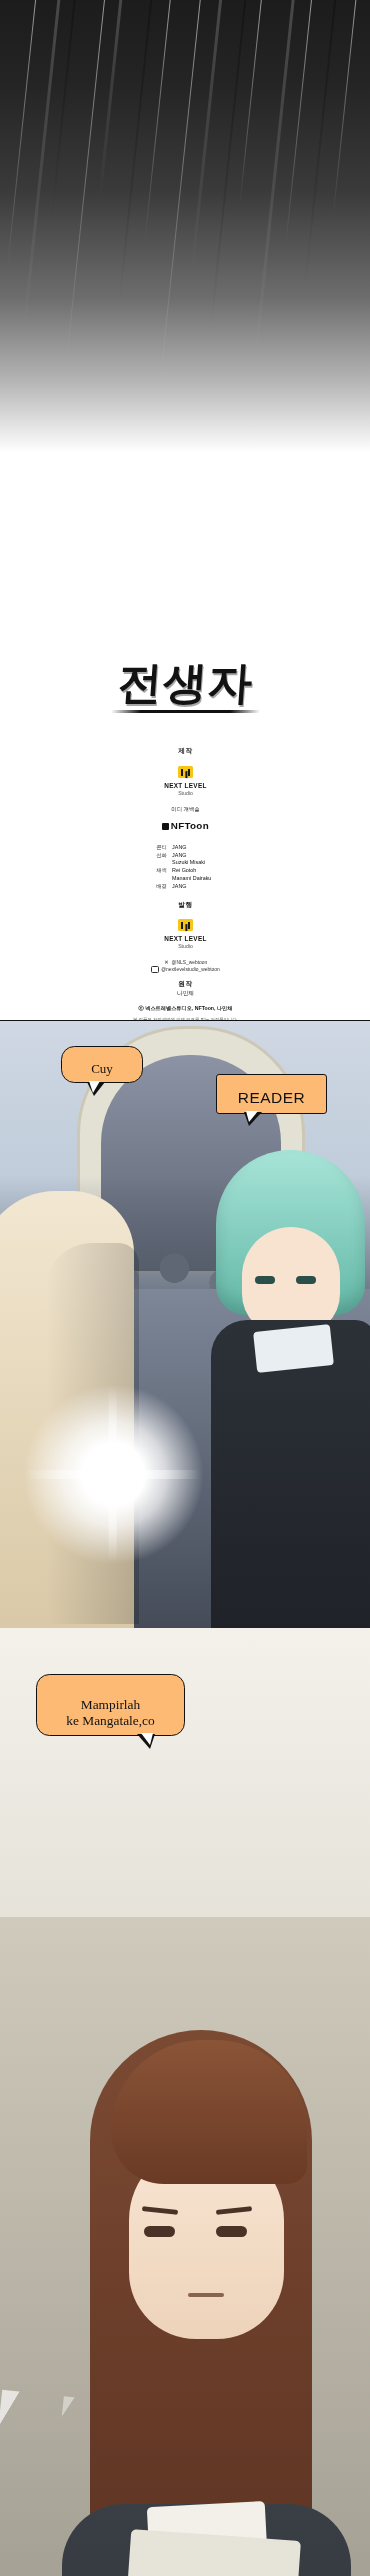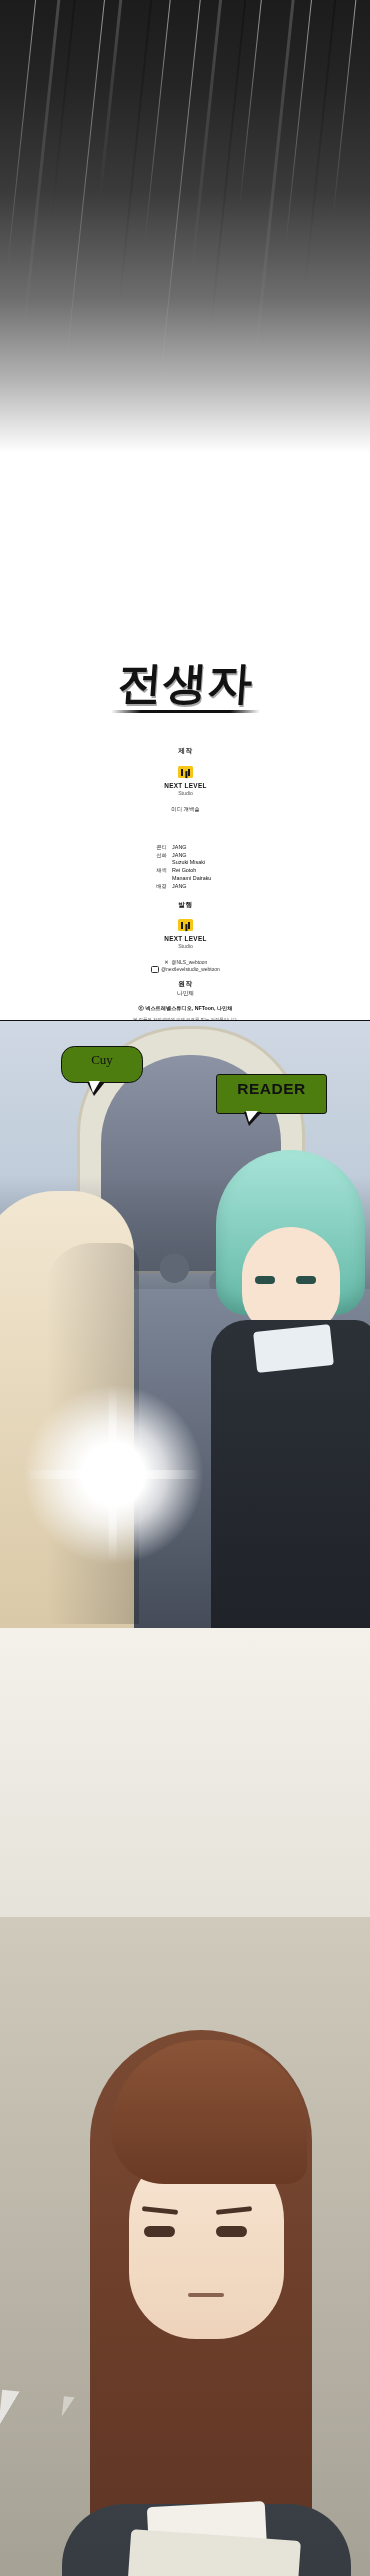--- a/index.html
+++ b/index.html
@@ -277,26 +277,26 @@
     background: #f2f0e9; transform: rotate(-3deg); border-radius: 5.2px;
   }
   .p3-collar2 {
     position:absolute; left:129px; top:907px; width:170px; height:62px;
     background: #e6e3d9; transform: rotate(4deg); border-radius: 5.2px;
   }
 
   
   .bubble {
     position: absolute;
-    background: #4d7c0f;
+    background: #fdba74;
     border: 1.5px solid #111111;
     border-radius: 13.4px;
     color: #111;
     text-align: center;
-    display: flex; align-items: flex-start; justify-content: center;
+    display: flex; align-items: flex-end; justify-content: center;
     font-family: "Liberation Serif", serif;
     line-height: 1.22;
     box-sizing: border-box;
     padding: 5.2px 7.2px;
   }
   .bubble .tail {
     position: absolute;
     width: 0; height: 0;
   }
   .bubble.b-cuy { left: 61px; top: 1046px; width: 82px; height: 37px; font-size: 13px; }
@@ -310,21 +310,21 @@
     position:absolute; left:-4.6px; top:-15.5px;
     width:0;height:0;
     border-left: 4.6px solid transparent;
     border-right: 7.7px solid transparent;
     border-top: 12px solid #fff;
   }
 
   .bubble.b-reader {
     left: 216px; top: 1074px; width: 111px; height: 40px;
     border-radius: 3.1px; font-family: "Liberation Sans", sans-serif;
-    font-weight: 700; font-size: 15.5px; letter-spacing: 0.5px;
+    font-weight: 400; font-size: 15.5px; letter-spacing: 0.5px;
   }
   .bubble.b-reader .tail {
     left: 27px; bottom: -13.4px;
     border-left: 5.2px solid transparent;
     border-right: 13.4px solid transparent;
     border-top: 14px solid #111;
   }
   .bubble.b-reader .tail i {
     position:absolute; left:-3.1px; top:-15.5px;
     width:0;height:0;
@@ -400,20 +400,25 @@
   <div class="cred-sec" style="top:766px;">
     <div class="nl-badge"></div>
     <div class="nl-name">NEXT LEVEL</div>
     <div class="nl-sub">Studio</div>
   </div>
 
   <div class="cred-sec" style="top:806px;">
     <div style="font-size:5.4px;color:#222;">미디 걔백솔</div>
   </div>
 
+  <div class="cred-sec" style="top:820px;">
+    <div class="nftoon">
+      <span class="sq"></span><span class="nf">NFToon</span>
+    </div>
+  </div>
 
   <div class="cred-sec cred-rows" style="top:844px;">
     <div class="cred-row">
       <span class="cred-role">콘티</span>
       <span class="cred-val">JANG</span>
     </div>
     <div class="cred-row">
       <span class="cred-role">선화</span>
       <span class="cred-val">JANG</span>
     </div>
@@ -515,15 +520,22 @@
     <div class="p3-brow r"></div>
     <div class="p3-eye l"></div>
     <div class="p3-eye r"></div>
     <div class="p3-mouth"></div>
     <div class="p3-body"></div>
     <div class="p3-collar"></div>
     <div class="p3-collar2"></div>
     <div class="p3-ray"></div>
   </div>
 
+  <div class="bubble b-mampir">
+    <span style="white-space:pre-line;">Mampirlah
+ke Mangatale,co</span>
+    <span class="tail">
+        <i></i>
+      </span>
+  </div>
 
 </div>
 
 
 </body></html>

